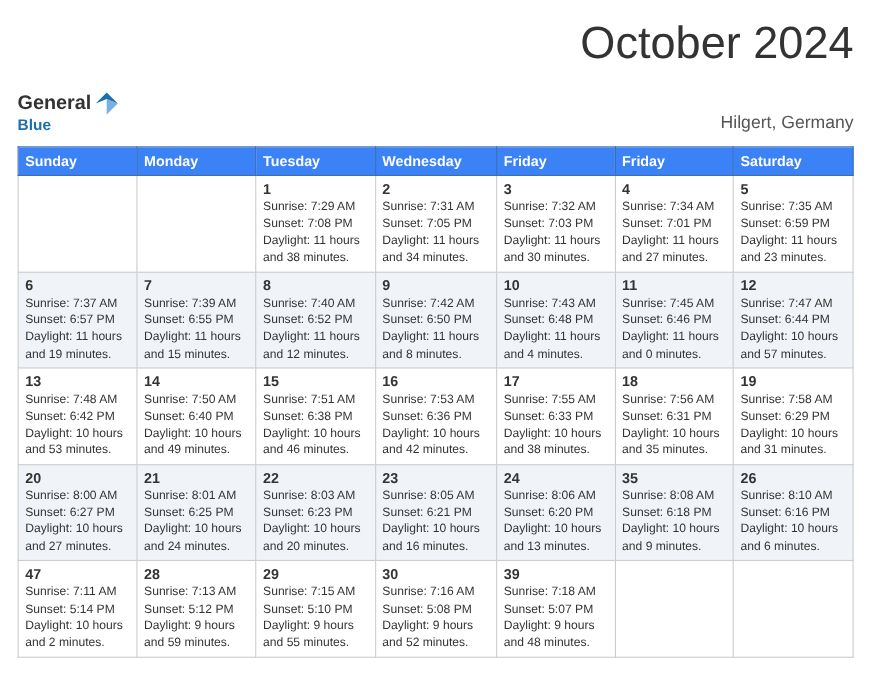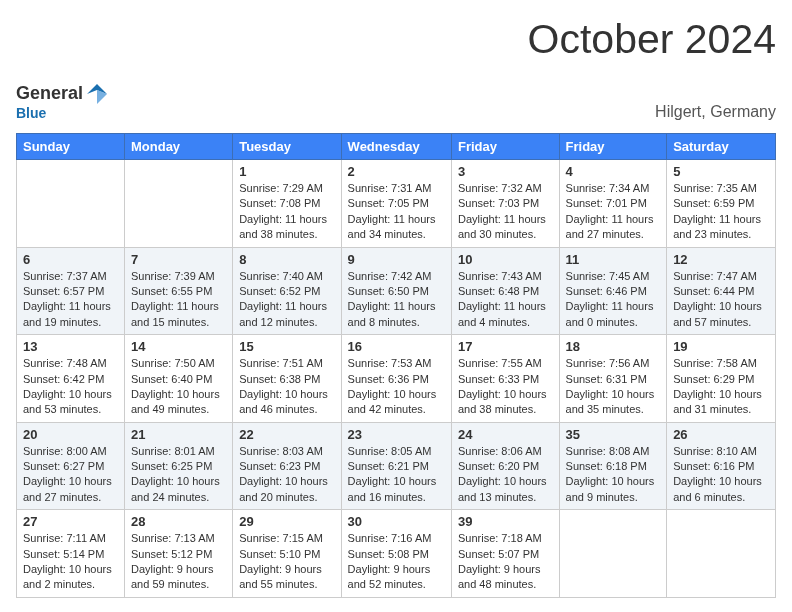--- a/index.html
+++ b/index.html
@@ -240,21 +240,21 @@
           <span class="day-number">35</span>
           <div class="day-info">Sunrise: 8:08 AM<br>Sunset: 6:18 PM<br>Daylight: 10 hours and 9 minutes.</div>
         </td>
         <td>
           <span class="day-number">26</span>
           <div class="day-info">Sunrise: 8:10 AM<br>Sunset: 6:16 PM<br>Daylight: 10 hours and 6 minutes.</div>
         </td>
       </tr>
       <tr>
         <td>
-          <span class="day-number">27</span>
+          <span class="day-number">47</span>
           <div class="day-info">Sunrise: 7:11 AM<br>Sunset: 5:14 PM<br>Daylight: 10 hours and 2 minutes.</div>
         </td>
         <td>
           <span class="day-number">28</span>
           <div class="day-info">Sunrise: 7:13 AM<br>Sunset: 5:12 PM<br>Daylight: 9 hours and 59 minutes.</div>
         </td>
         <td>
           <span class="day-number">29</span>
           <div class="day-info">Sunrise: 7:15 AM<br>Sunset: 5:10 PM<br>Daylight: 9 hours and 55 minutes.</div>
         </td>

